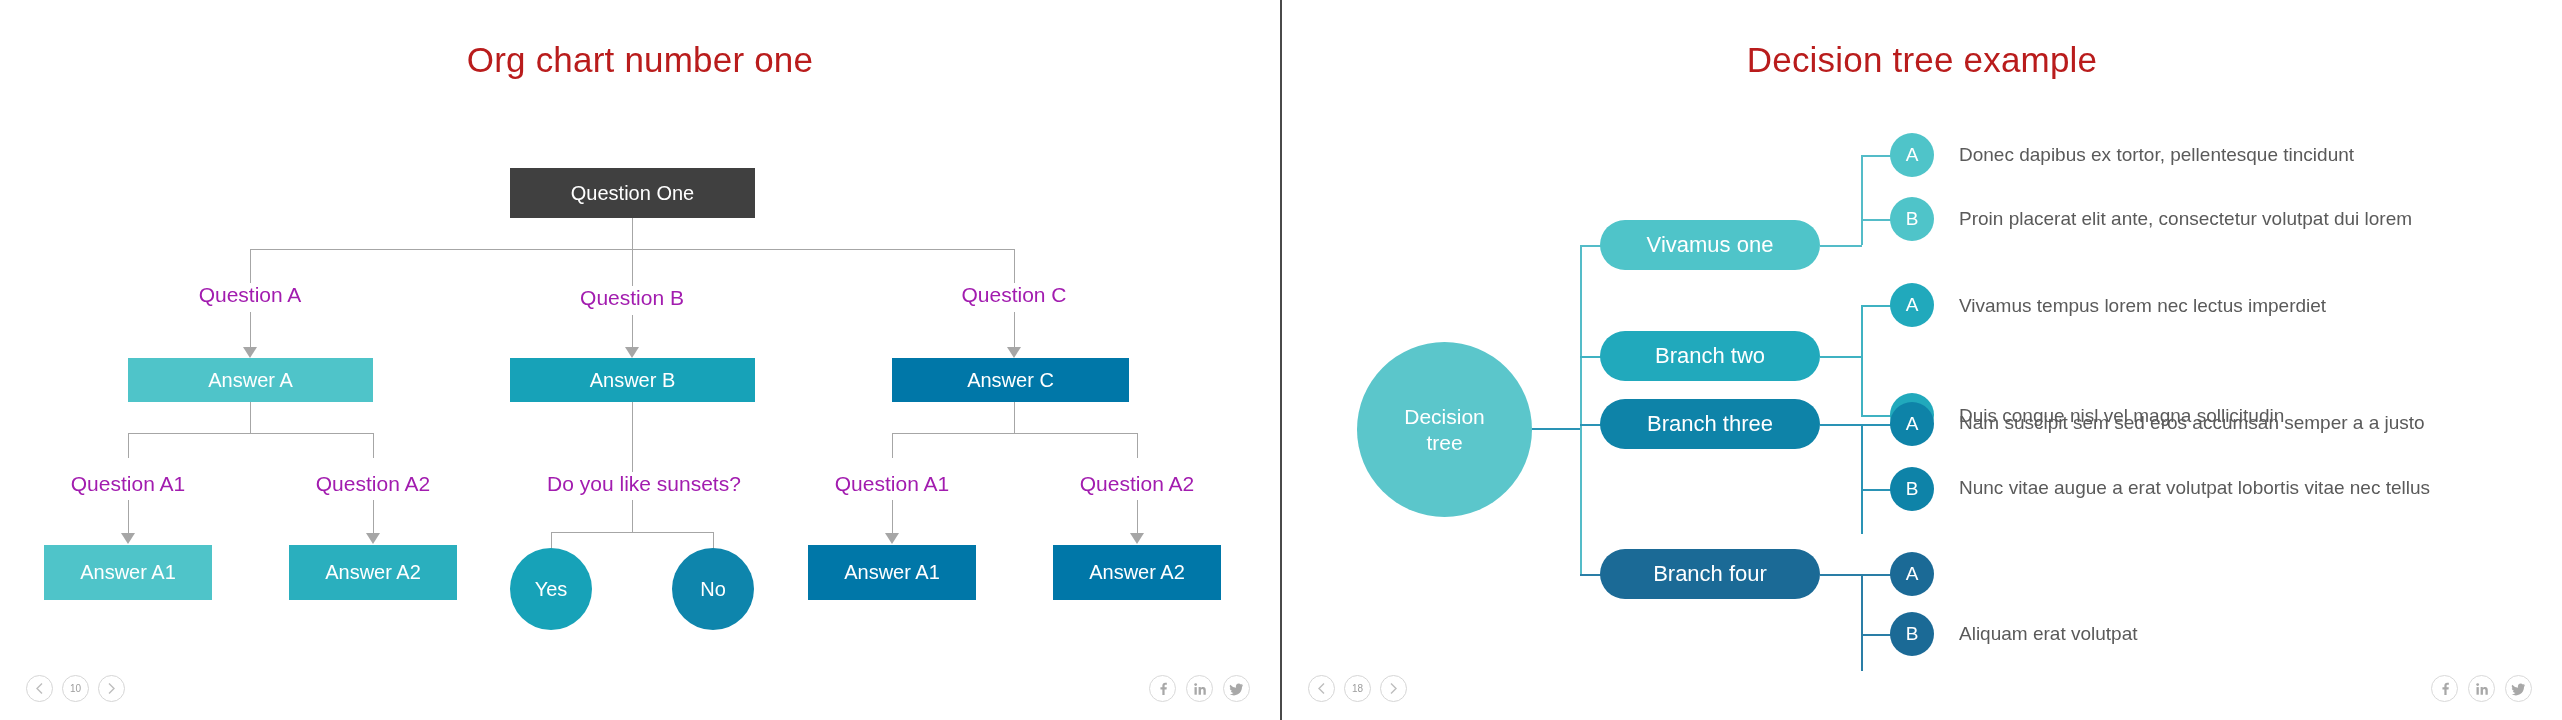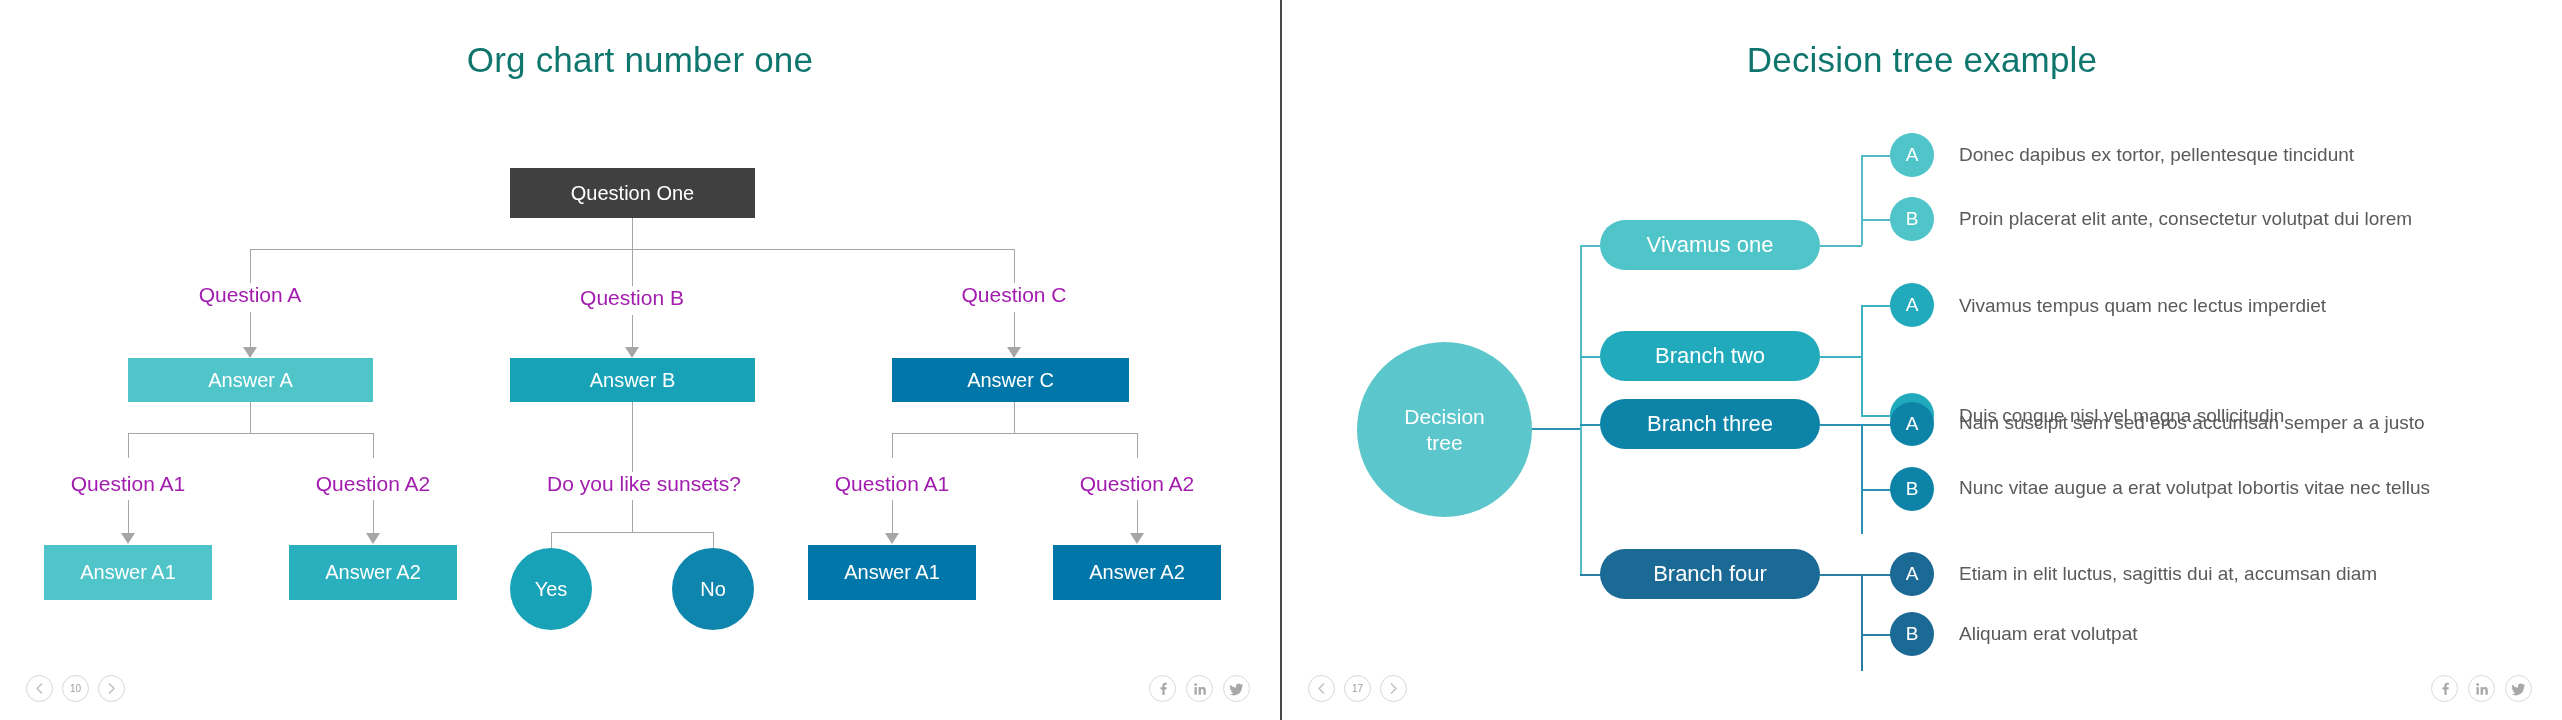--- a/index.html
+++ b/index.html
@@ -17,21 +17,21 @@
     background:#4a4a4a;
   }
 
   .panel{position:absolute;top:0;height:720px;}
   .panel-left{left:0;width:1280px;}
   .panel-right{left:1282px;width:1280px;}
 
   .panel-title{
     position:absolute;top:40px;left:0;width:100%;
     text-align:center;
-    font-size:35px;color:#0f766e;font-weight:400;
+    font-size:35px;color:#b91c1c;font-weight:400;
     letter-spacing:.2px;
   }
 
   
   .node{
     position:absolute;
     display:flex;align-items:center;justify-content:center;
     color:#ffffff;font-size:20px;font-weight:400;
     box-sizing:border-box;
     text-align:center;
@@ -271,21 +271,21 @@
     <div class="dtln h" style="left:298px;top:356px;width:21px;background:#3FB2C2;"></div>
     <div class="dt-branch" style="left:318px;top:331px;width:220px;height:50px;background:#21A9BC;">
       <span>Branch two</span>
     </div>
     <div class="dtln h" style="left:538px;top:356px;width:42px;background:#3FB2C2;"></div>
     <div class="dtln v" style="left:579px;top:305px;height:112px;background:#3FB2C2;"></div>
     <div class="dtln h" style="left:579px;top:305px;width:31px;background:#3FB2C2;"></div>
     <div class="dt-leafcircle" style="left:608px;top:283px;width:44px;height:44px;background:#21A9BC;">
       <span>A</span>
     </div>
-    <div class="dt-leaftext" style="left:677px;top:295px;">Vivamus tempus quam nec lectus imperdiet</div>
+    <div class="dt-leaftext" style="left:677px;top:295px;">Vivamus tempus lorem nec lectus imperdiet</div>
 
     <div class="dtln h" style="left:579px;top:415px;width:31px;background:#3FB2C2;"></div>
     <div class="dt-leafcircle" style="left:608px;top:393px;width:44px;height:44px;background:#21A9BC;">
       <span>B</span>
     </div>
     <div class="dt-leaftext" style="left:677px;top:405px;">Duis congue nisl vel magna sollicitudin</div>
 
     <div class="dtln h" style="left:298px;top:424px;width:21px;background:#2A93B5;"></div>
     <div class="dt-branch" style="left:318px;top:399px;width:220px;height:50px;background:#0E83A8;">
       <span>Branch three</span>
@@ -307,35 +307,34 @@
     <div class="dtln h" style="left:298px;top:574px;width:21px;background:#2A7EA6;"></div>
     <div class="dt-branch" style="left:318px;top:549px;width:220px;height:50px;background:#1B6A96;">
       <span>Branch four</span>
     </div>
     <div class="dtln h" style="left:538px;top:574px;width:42px;background:#2A7EA6;"></div>
     <div class="dtln v" style="left:579px;top:574px;height:97px;background:#2A7EA6;"></div>
     <div class="dtln h" style="left:579px;top:574px;width:31px;background:#2A7EA6;"></div>
     <div class="dt-leafcircle" style="left:608px;top:552px;width:44px;height:44px;background:#1B6A96;">
       <span>A</span>
     </div>
-    <div class="dt-leaftext" style="left:677px;top:563px;">Etiam in elit luctus, sagittis dui at, accumsan diam</div>
 
     <div class="dtln h" style="left:579px;top:634px;width:31px;background:#2A7EA6;"></div>
     <div class="dt-leafcircle" style="left:608px;top:612px;width:44px;height:44px;background:#1B6A96;">
       <span>B</span>
     </div>
     <div class="dt-leaftext" style="left:677px;top:623px;">Aliquam erat volutpat</div>
 
     <div class="pager" style="left:26px;">
       <div class="pbtn">
         <svg width="9" height="13" viewBox="0 0 9 13">
           <polyline points="7,1.5 2,6.5 7,11.5" fill="none" stroke="#bdbdbd" stroke-width="1.4"></polyline>
         </svg>
       </div>
-      <div class="pbtn num">17</div>
+      <div class="pbtn num">18</div>
       <div class="pbtn">
         <svg width="9" height="13" viewBox="0 0 9 13">
           <polyline points="2,1.5 7,6.5 2,11.5" fill="none" stroke="#bdbdbd" stroke-width="1.4"></polyline>
         </svg>
       </div>
     </div>
 
     <div class="social" style="right:30px;">
       <div class="sbtn">
         <svg width="14" height="14" viewBox="0 0 14 14">

